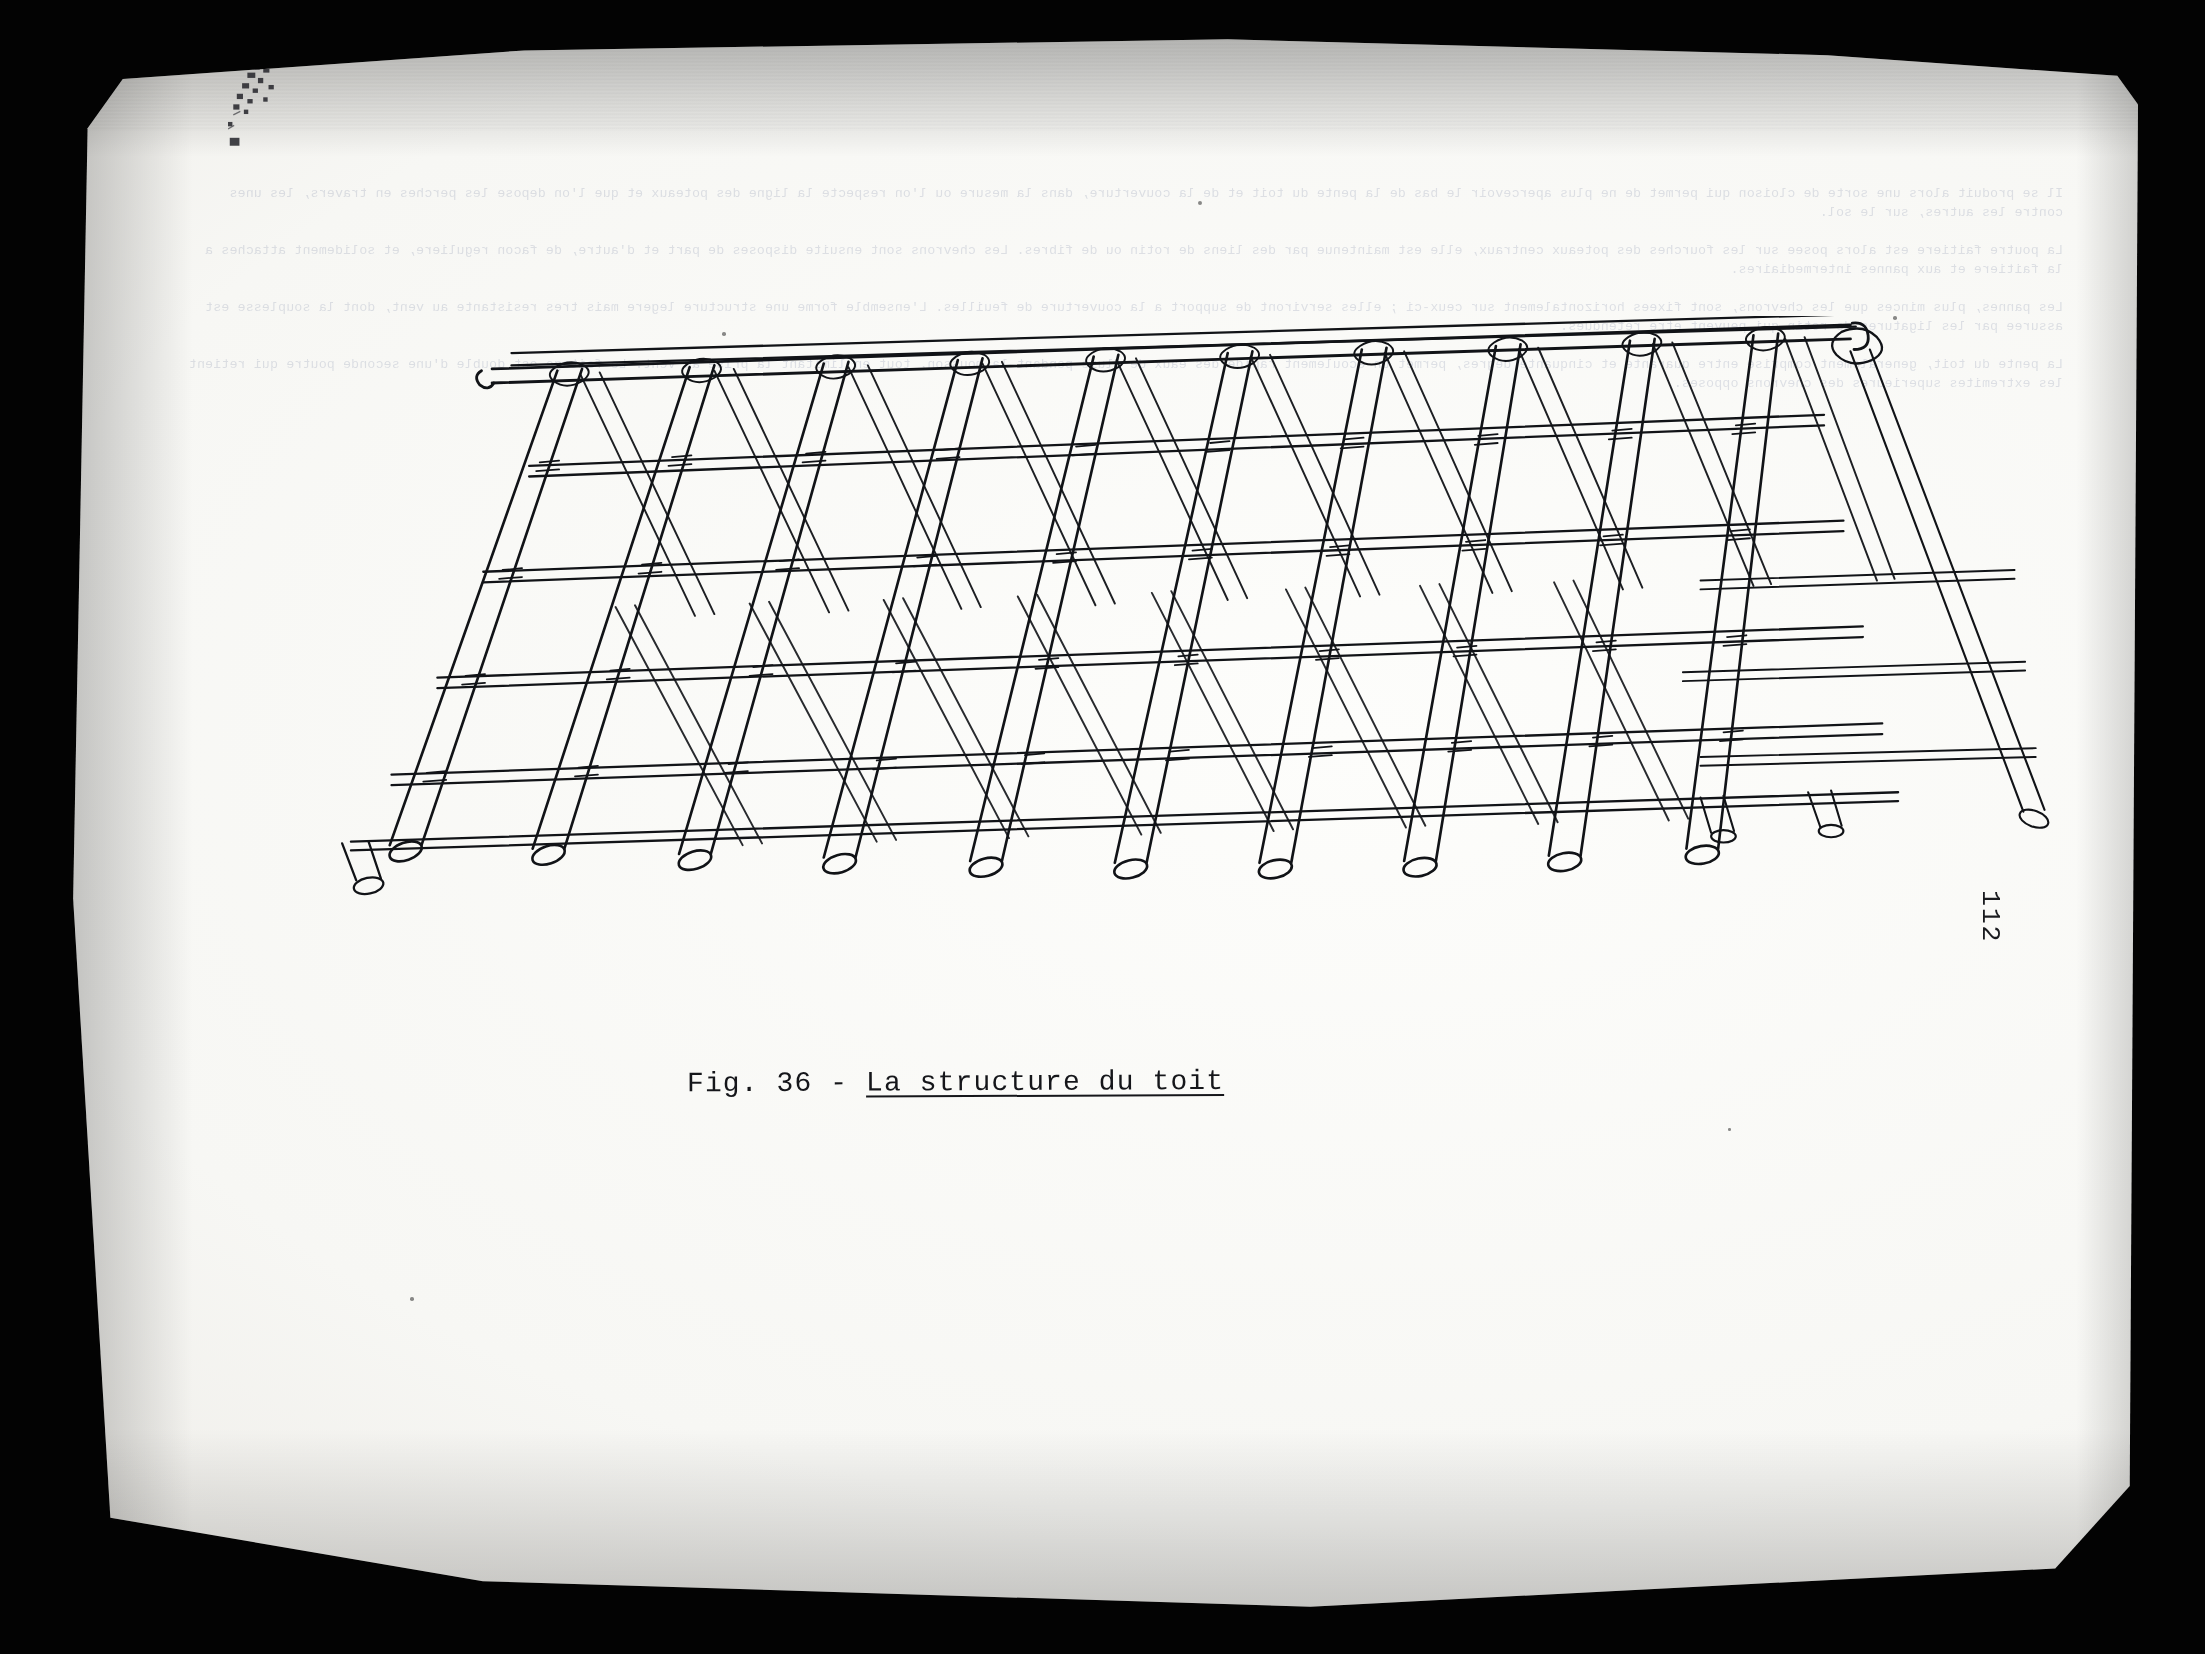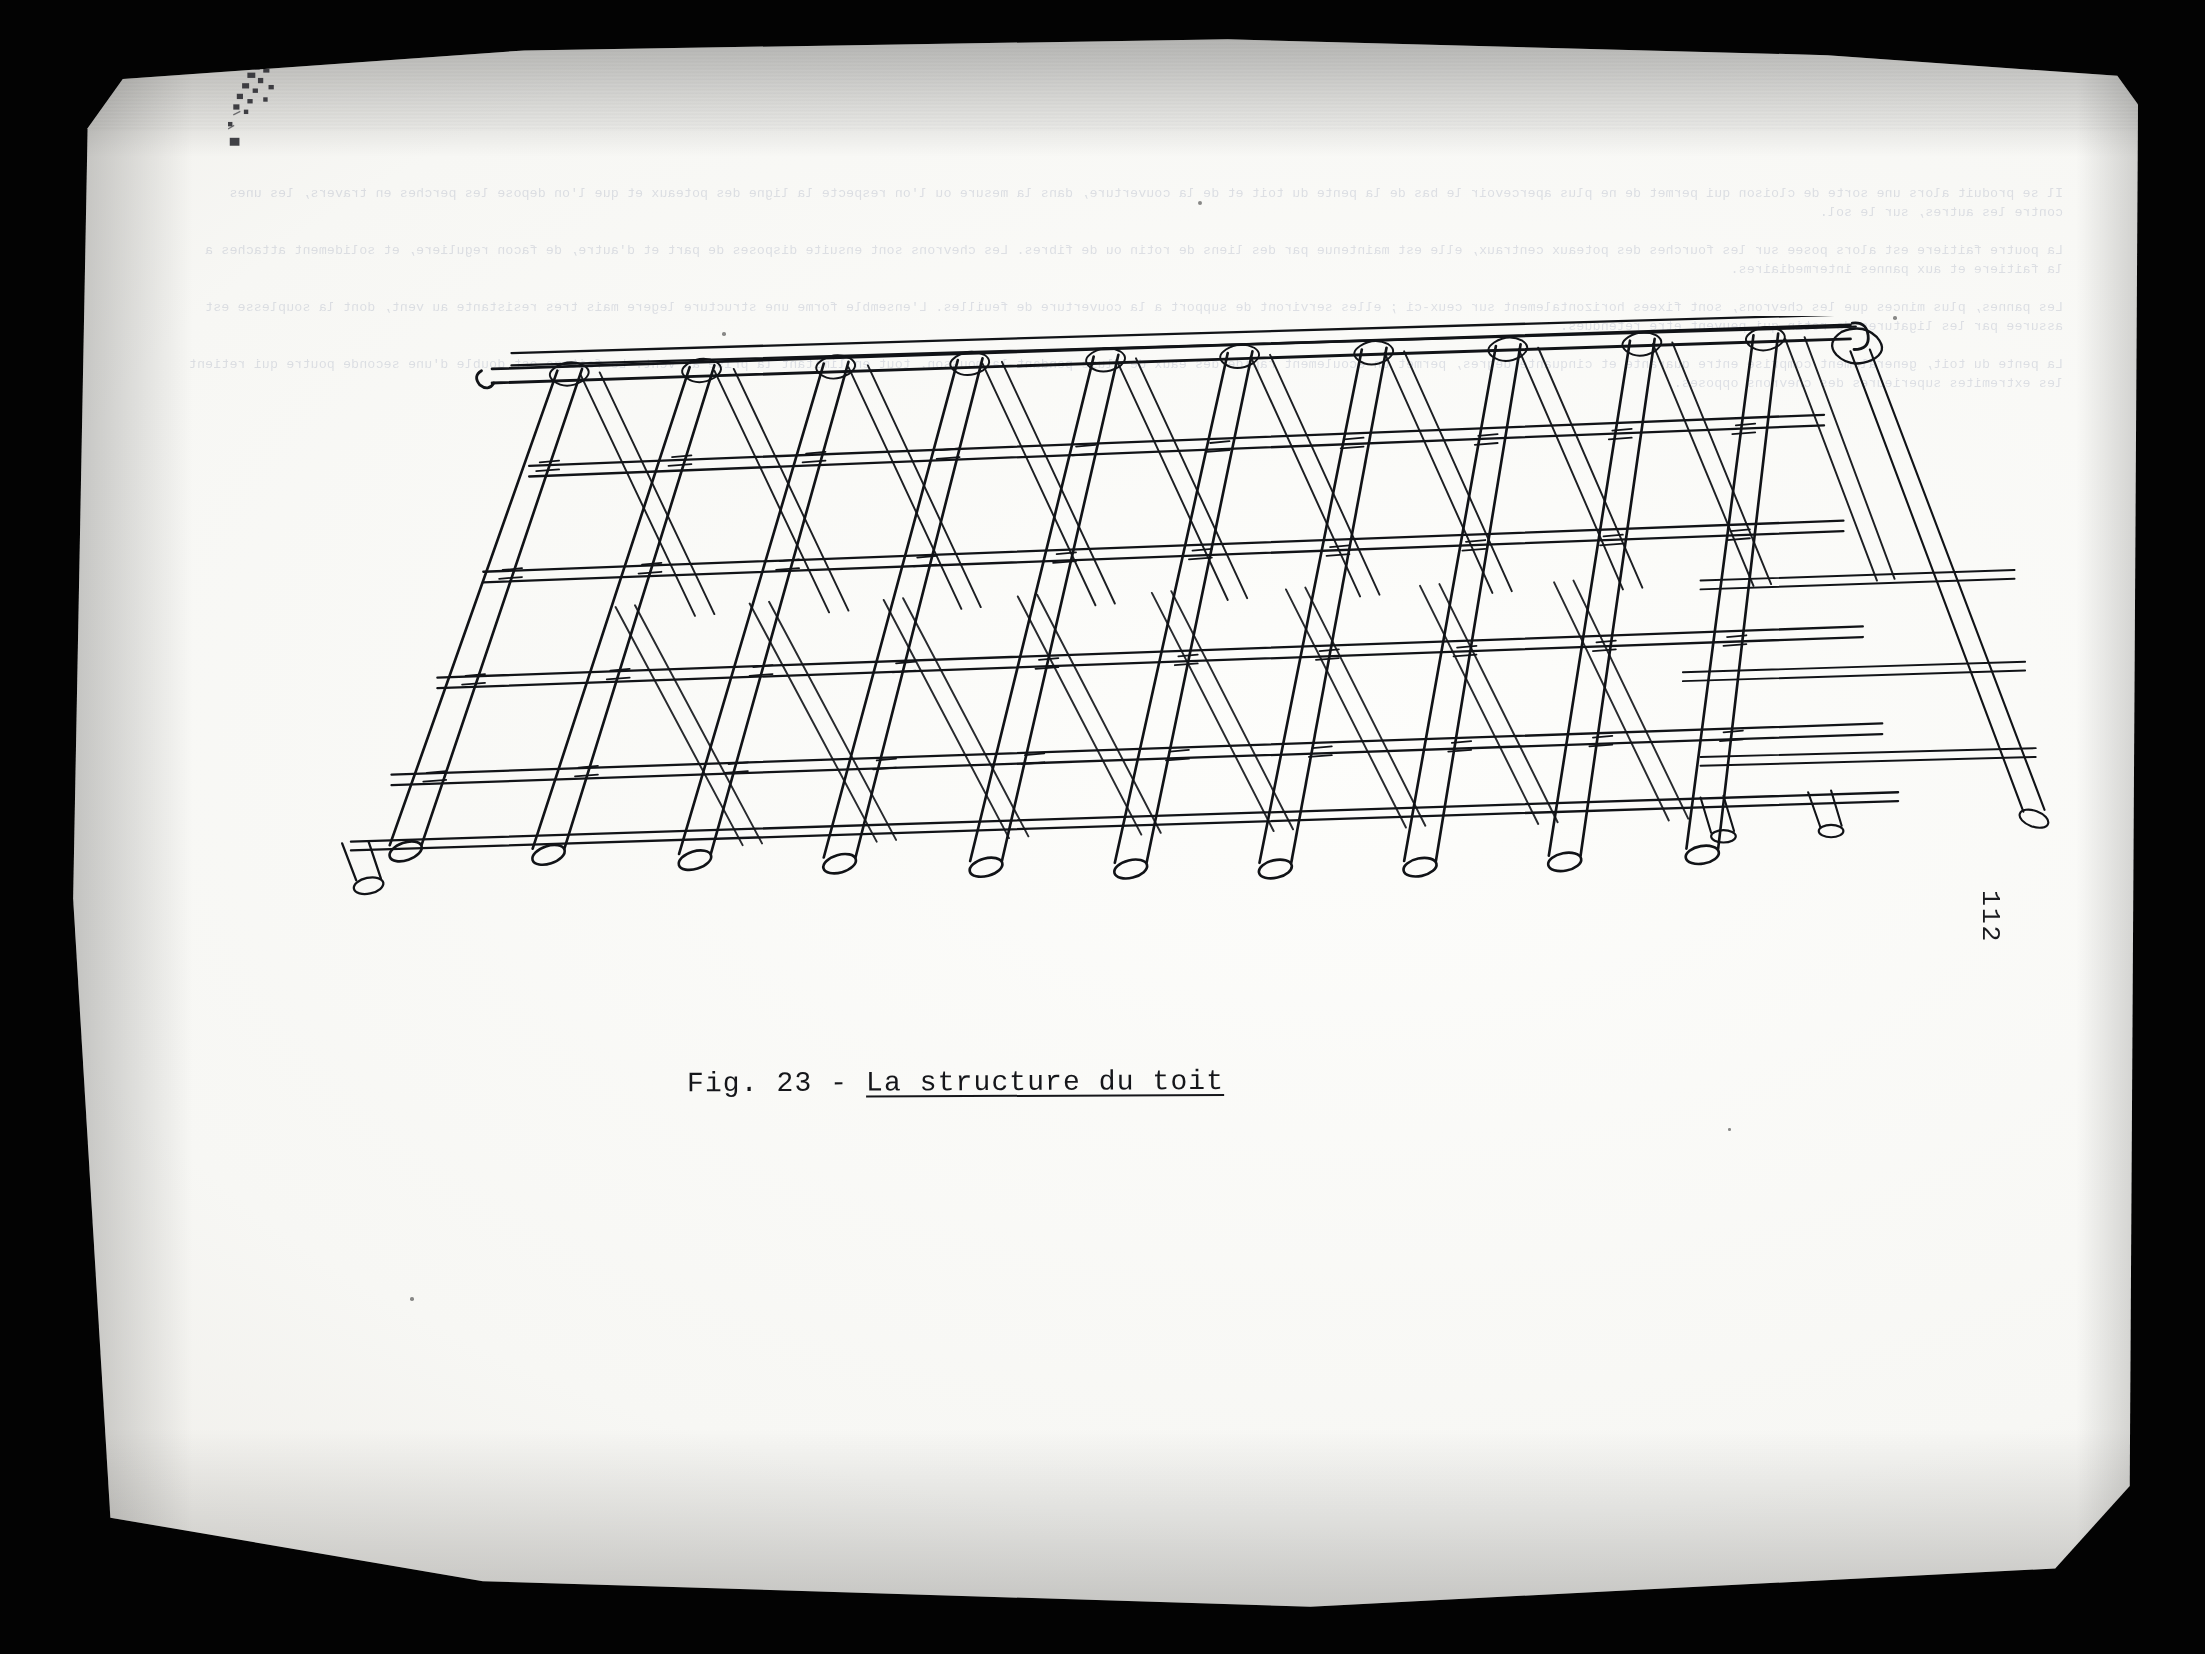--- a/index.html
+++ b/index.html
@@ -424,21 +424,21 @@
           <g stroke-width="2.6">
             <path d="M160 598 L176 640"></path>
             <path d="M190 596 L204 638"></path>
             <ellipse cx="190" cy="646" rx="17" ry="9" transform="rotate(-12 190 646)"></ellipse>
           </g>
         </g>
       </svg>
     </div>
 
     <div id="caption">
-      <span>Fig. 23 - </span><span class="cap-title">La structure du toit</span>
+      <span>Fig. 36 - </span><span class="cap-title">La structure du toit</span>
     </div>
 
     <div id="folio">112</div>
 
     <div class="speck" style="left:1129px;top:176px;width:4.4px;height:4.4px;"></div>
     <div class="speck" style="left:1824px;top:291px;width:3.5px;height:3.5px;"></div>
     <div class="speck" style="left:653px;top:307px;width:3.5px;height:3.5px;"></div>
     <div class="speck" style="left:341px;top:1272px;width:3.5px;height:3.5px;"></div>
     <div class="speck" style="left:1659px;top:1103px;width:2.6px;height:2.6px;"></div>
 

